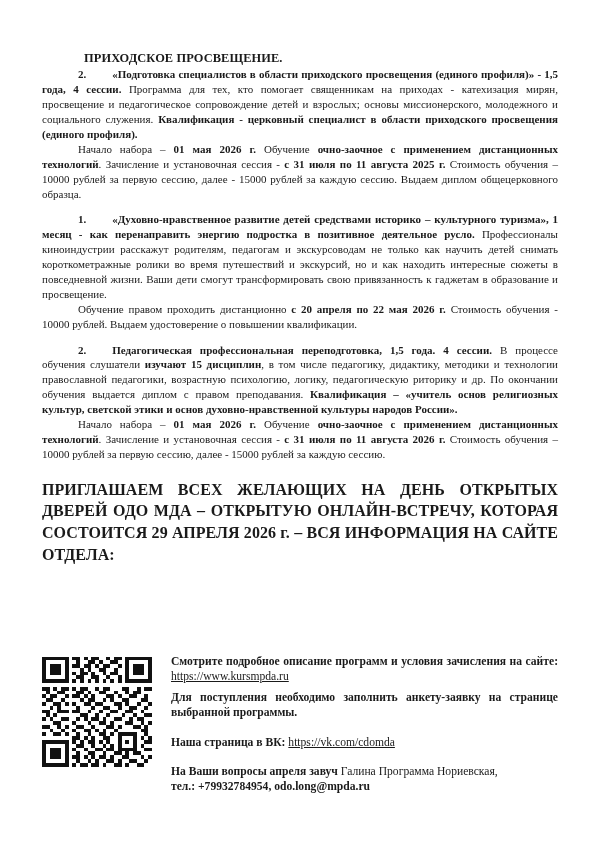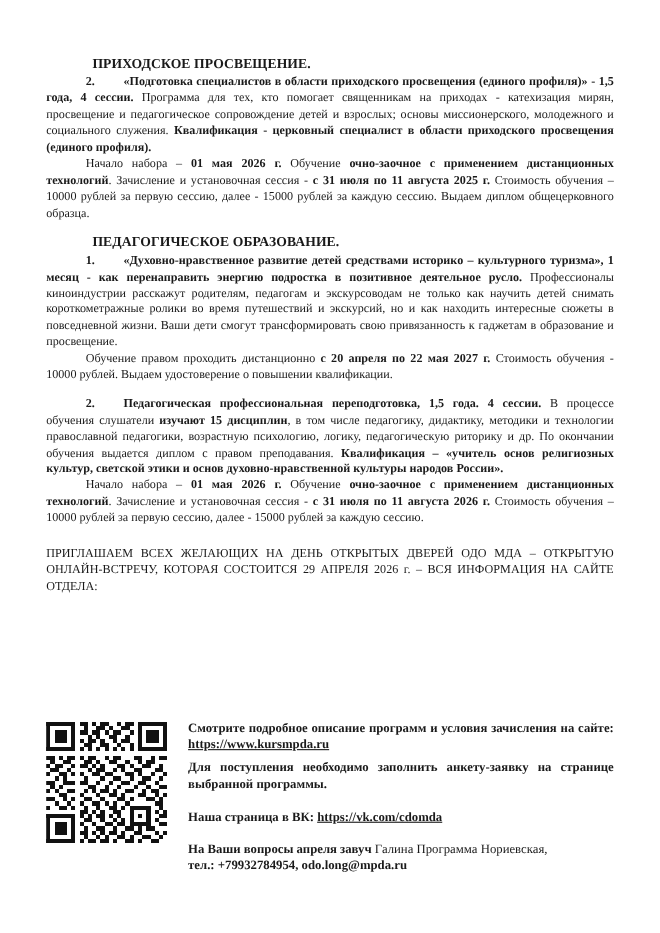--- a/index.html
+++ b/index.html
@@ -38,22 +38,22 @@
     text-align: justify;
     text-justify: inter-word;
     margin: 0;
     text-indent: 36px;
     hyphens: none;
   }
   .para b, .para strong { font-weight: bold; }
   .gap-md { height: 11px; }
   .gap-lg { height: 17px; }
   .announce {
-    font-size: 11px;
-    font-weight: normal;
+    font-size: 16px;
+    font-weight: bold;
     line-height: 1.36;
     text-align: justify;
     margin: 0;
     text-indent: 0;
     letter-spacing: 0.05px;
   }
   .bottom-block {
     position: absolute;
     left: 42px;
     top: 652px;
@@ -79,21 +79,21 @@
   }
   .contact-para {
     font-size: 11.6px;
     line-height: 1.33;
     text-align: justify;
     margin: 0;
     font-weight: bold;
   }
   .contact-para.reg { font-weight: bold; }
   .link {
-    font-weight: bold;
+    font-weight: normal;
     text-decoration: underline;
     color: #1a1a1a;
     margin-top: 36px;
   }
   .contact-gap { height: 5px; }
   .contact-gap-big { height: 14px; }
   .plain-run { font-weight: normal; }
 </style>
 </head>
 <body>
@@ -102,25 +102,24 @@
   <div class="content">
 
     <div class="section-heading">ПРИХОДСКОЕ ПРОСВЕЩЕНИЕ.</div>
 
     <p class="para"><b>2.</b><span class="plain-run" style="display:inline-block;width:26px"></span><b>«Подготовка специалистов в области приходского просвещения (единого профиля)» - 1,5 года, 4 сессии.</b><span> Программа для тех, кто помогает священникам на приходах - катехизация мирян, просвещение и педагогическое сопровождение детей и взрослых; основы миссионерского, молодежного и социального служения. </span><b>Квалификация - церковный специалист в области приходского просвещения (единого профиля).</b></p>
 
     <p class="para"><span>Начало набора – </span><b>01 мая 2026 г.</b><span> Обучение </span><b>очно-заочное с применением дистанционных технологий</b><span>. Зачисление и установочная сессия - </span><b>с 31 июля по 11 августа 2025 г.</b><span> Стоимость обучения – 10000 рублей за первую сессию, далее - 15000 рублей за каждую сессию. Выдаем диплом общецерковного образца.</span></p>
 
     <div class="gap-md"></div>
 
-    <div class="section-heading">ПЕДАГОГИЧЕСКОЕ ОБРАЗОВАНИЕ.</div>
 
     <p class="para"><b>1.</b><span class="plain-run" style="display:inline-block;width:26px"></span><b>«Духовно-нравственное развитие детей средствами историко – культурного туризма», 1 месяц - как перенаправить энергию подростка в позитивное деятельное русло.</b><span> Профессионалы киноиндустрии расскажут родителям, педагогам и экскурсоводам не только как научить детей снимать короткометражные ролики во время путешествий и экскурсий, но и как находить интересные сюжеты в повседневной жизни. Ваши дети смогут трансформировать свою привязанность к гаджетам в образование и просвещение.</span></p>
 
-    <p class="para"><span>Обучение правом проходить дистанционно </span><b>с 20 апреля по 22 мая 2027 г.</b><span> Стоимость обучения - 10000 рублей. Выдаем удостоверение о повышении квалификации.</span></p>
+    <p class="para"><span>Обучение правом проходить дистанционно </span><b>с 20 апреля по 22 мая 2026 г.</b><span> Стоимость обучения - 10000 рублей. Выдаем удостоверение о повышении квалификации.</span></p>
 
     <div class="gap-md"></div>
 
     <p class="para"><b>2.</b><span class="plain-run" style="display:inline-block;width:26px"></span><b>Педагогическая профессиональная переподготовка, 1,5 года. 4 сессии.</b><span> В процессе обучения слушатели </span><b>изучают 15 дисциплин</b><span>, в том числе педагогику, дидактику, методики и технологии православной педагогики, возрастную психологию, логику, педагогическую риторику и др. По окончании обучения выдается диплом с правом преподавания. </span><b>Квалификация – «учитель основ религиозных культур, светской этики и основ духовно-нравственной культуры народов России».</b></p>
 
     <p class="para"><span>Начало набора – </span><b>01 мая 2026 г.</b><span> Обучение </span><b>очно-заочное с применением дистанционных технологий</b><span>. Зачисление и установочная сессия - </span><b>с 31 июля по 11 августа 2026 г.</b><span> Стоимость обучения – 10000 рублей за первую сессию, далее - 15000 рублей за каждую сессию.</span></p>
 
     <div class="gap-lg"></div>
 
     <p class="announce">ПРИГЛАШАЕМ ВСЕХ ЖЕЛАЮЩИХ НА ДЕНЬ ОТКРЫТЫХ ДВЕРЕЙ ОДО МДА – ОТКРЫТУЮ ОНЛАЙН-ВСТРЕЧУ, КОТОРАЯ СОСТОИТСЯ 29 АПРЕЛЯ 2026 г. – ВСЯ ИНФОРМАЦИЯ НА САЙТЕ ОТДЕЛА:</p>

